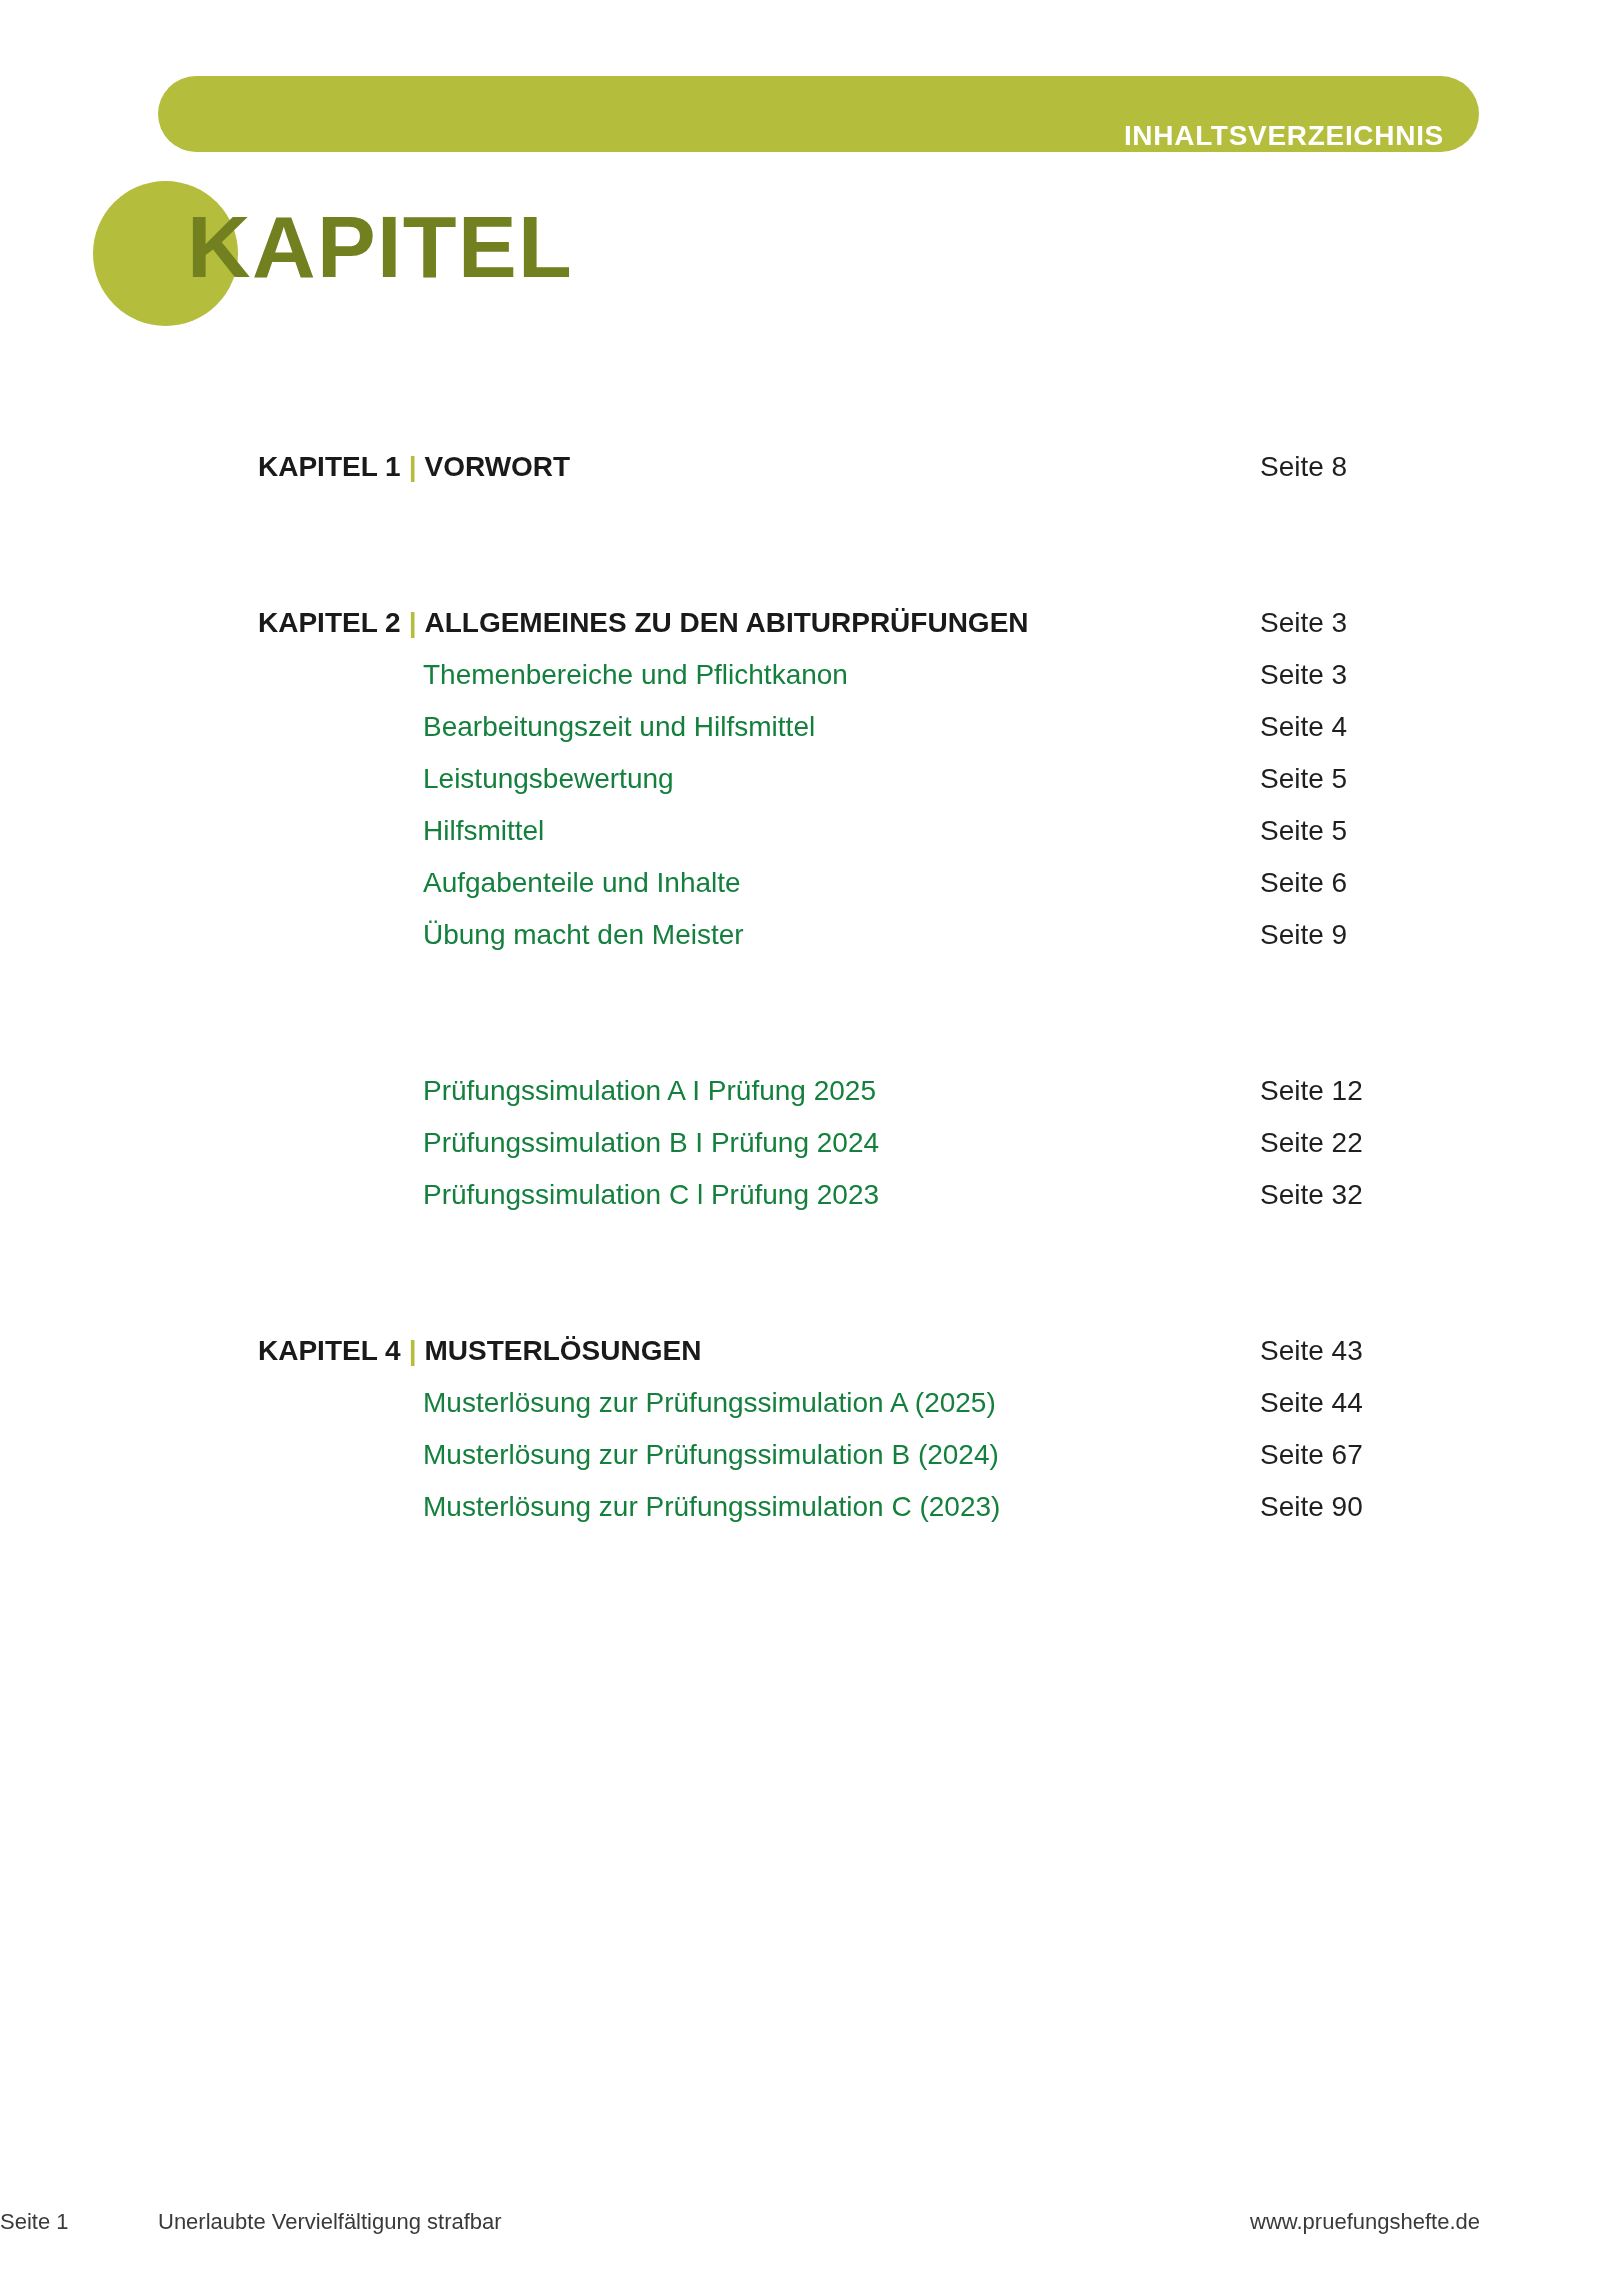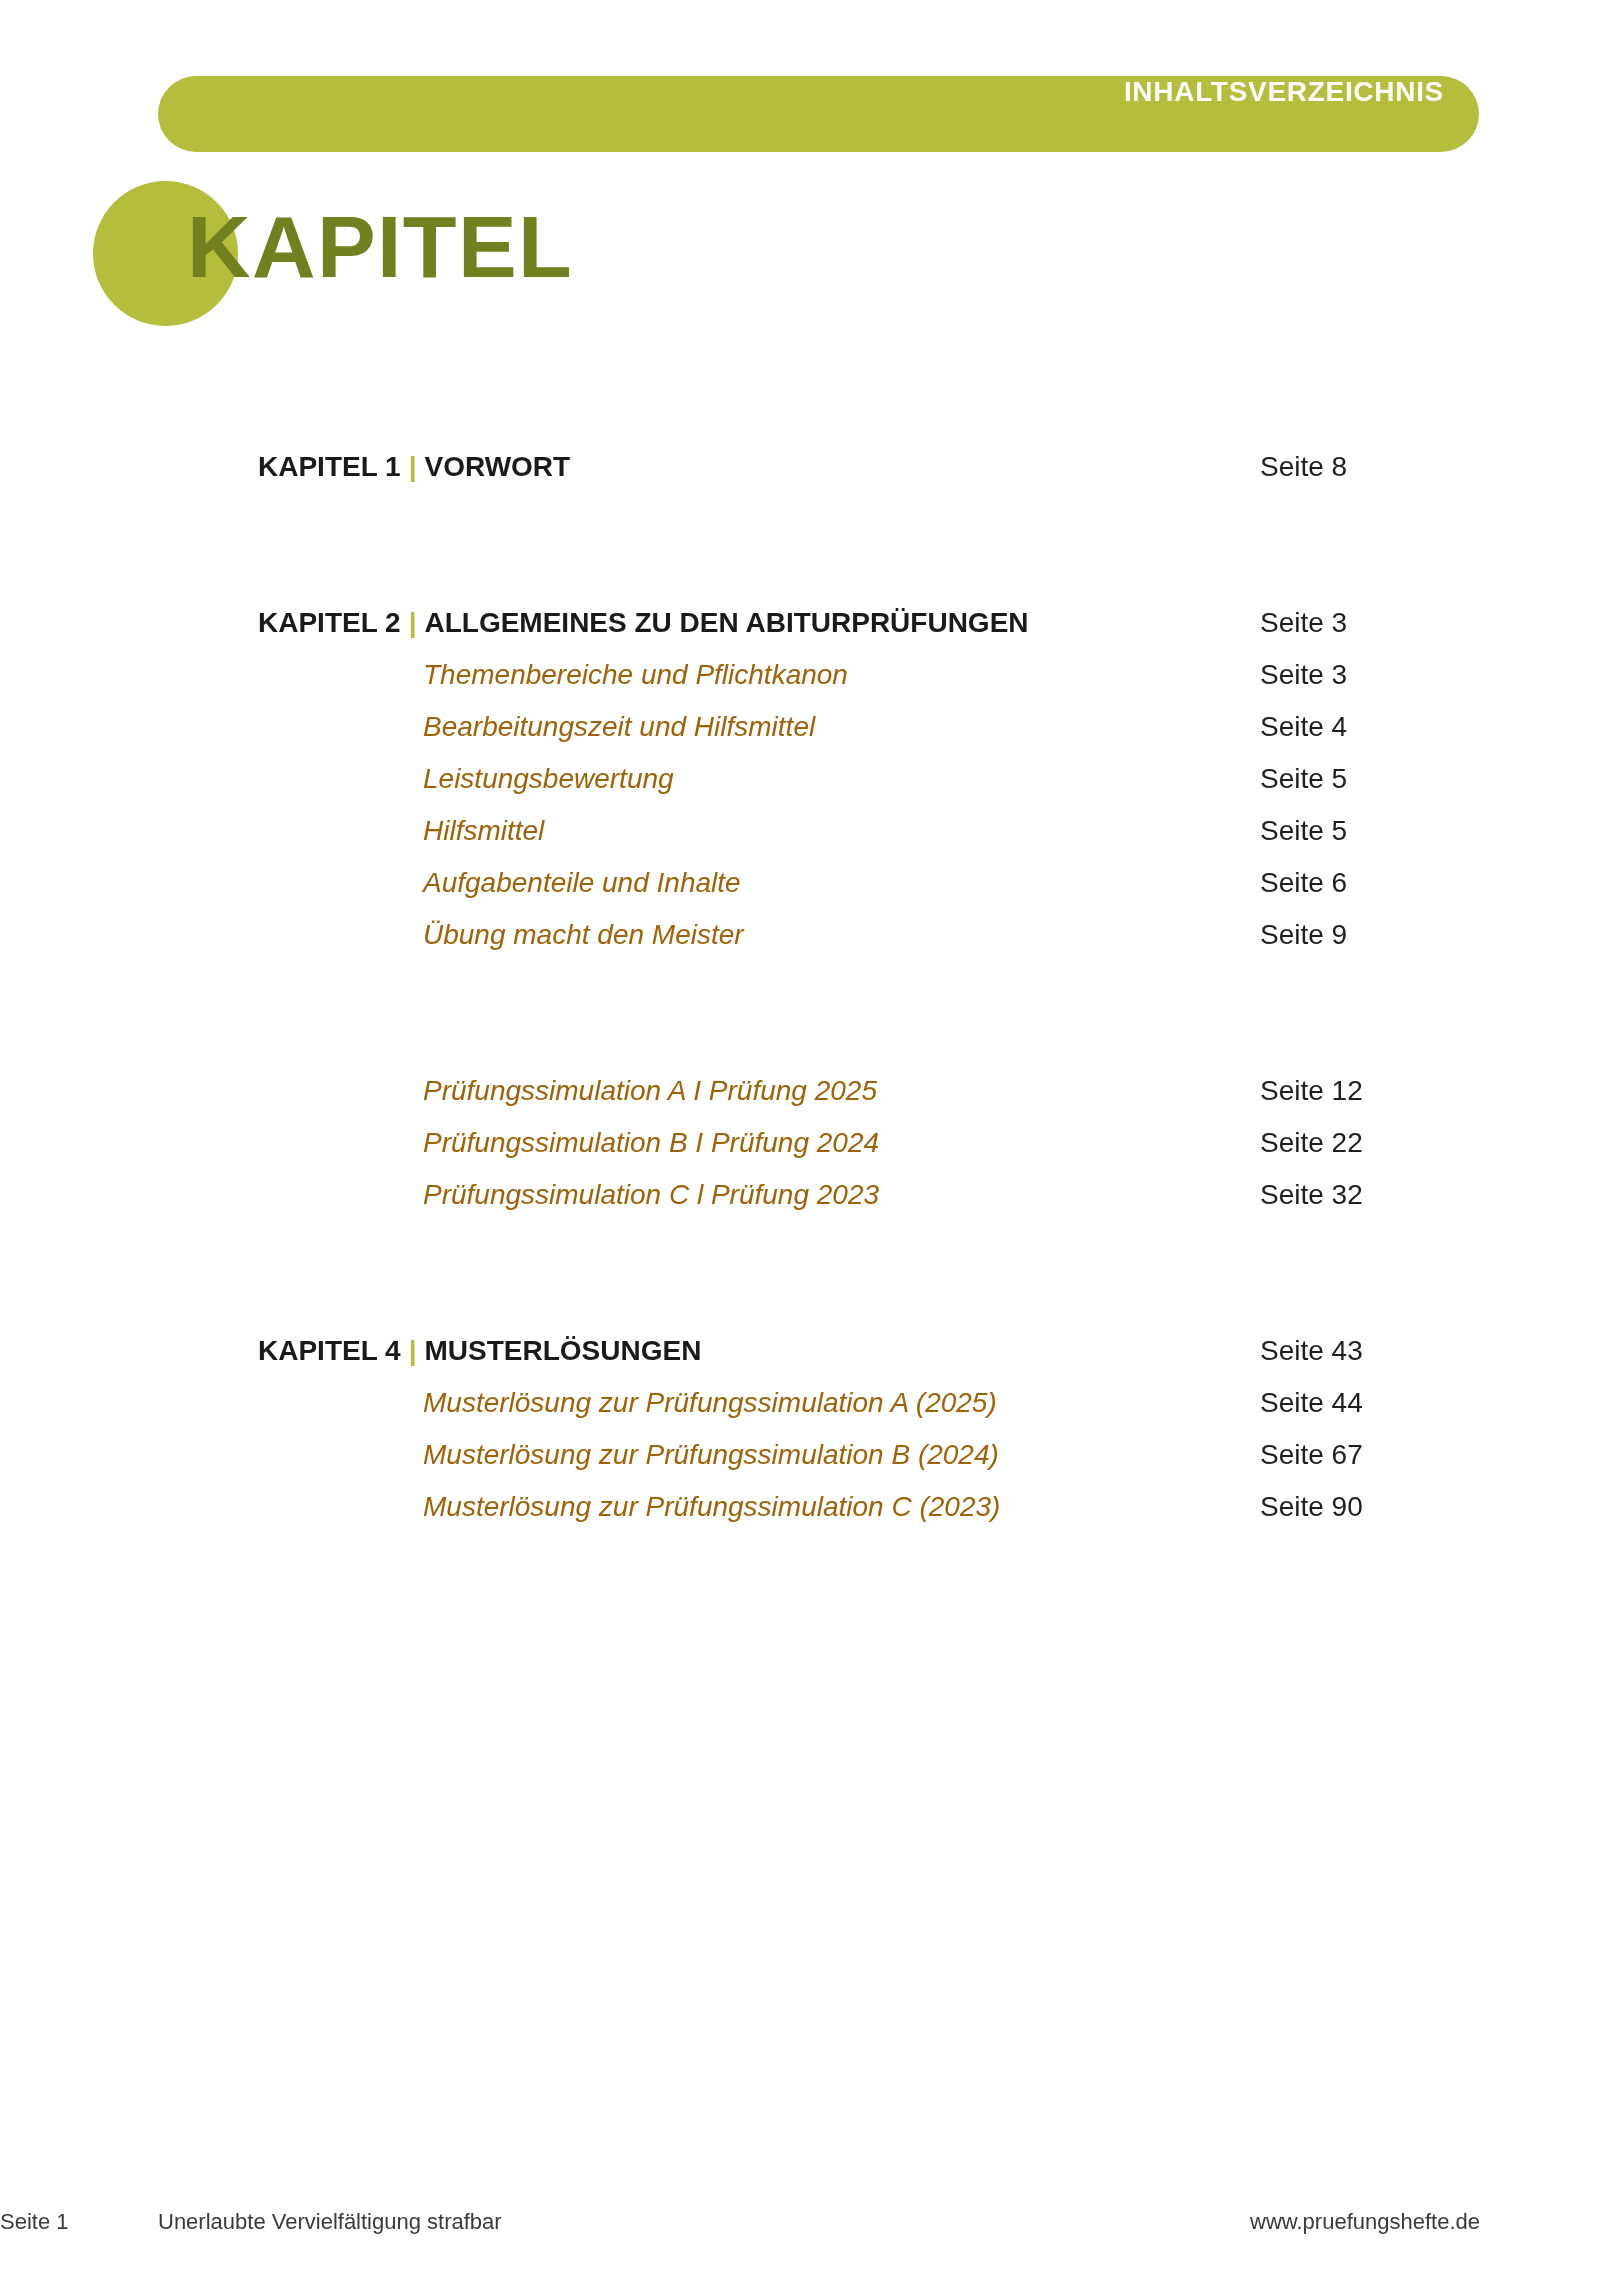--- a/index.html
+++ b/index.html
@@ -19,21 +19,21 @@
   
   .banner {
     position: absolute;
     left: 158px;
     top: 76px;
     width: 1321px;
     height: 76px;
     background: #b4bd3c;
     border-radius: 41px;
     display: flex;
-    align-items: flex-start;
+    align-items: flex-end;
     justify-content: flex-end;
     padding-right: 35px;
     box-sizing: border-box;
   }
   .banner-label {
     color: #ffffff;
     font-size: 28px;
     font-weight: bold;
     letter-spacing: 0.7px;
   }
@@ -85,22 +85,21 @@
     color: #1a1a1a;
   }
   .ch-sep {
     color: #b4bd3c;
     font-weight: bold;
     margin: 0 8px;
   }
   .row.sub .row-title {
     padding-left: 165px;
     font-weight: normal;
-    color: #a16207;
-    font-style: italic;
+    color: #15803d;
   }
   .row-page {
     white-space: nowrap;
     font-weight: normal;
     color: #1f1f1f;
   }
 
   
   .footer {
     position: absolute;

